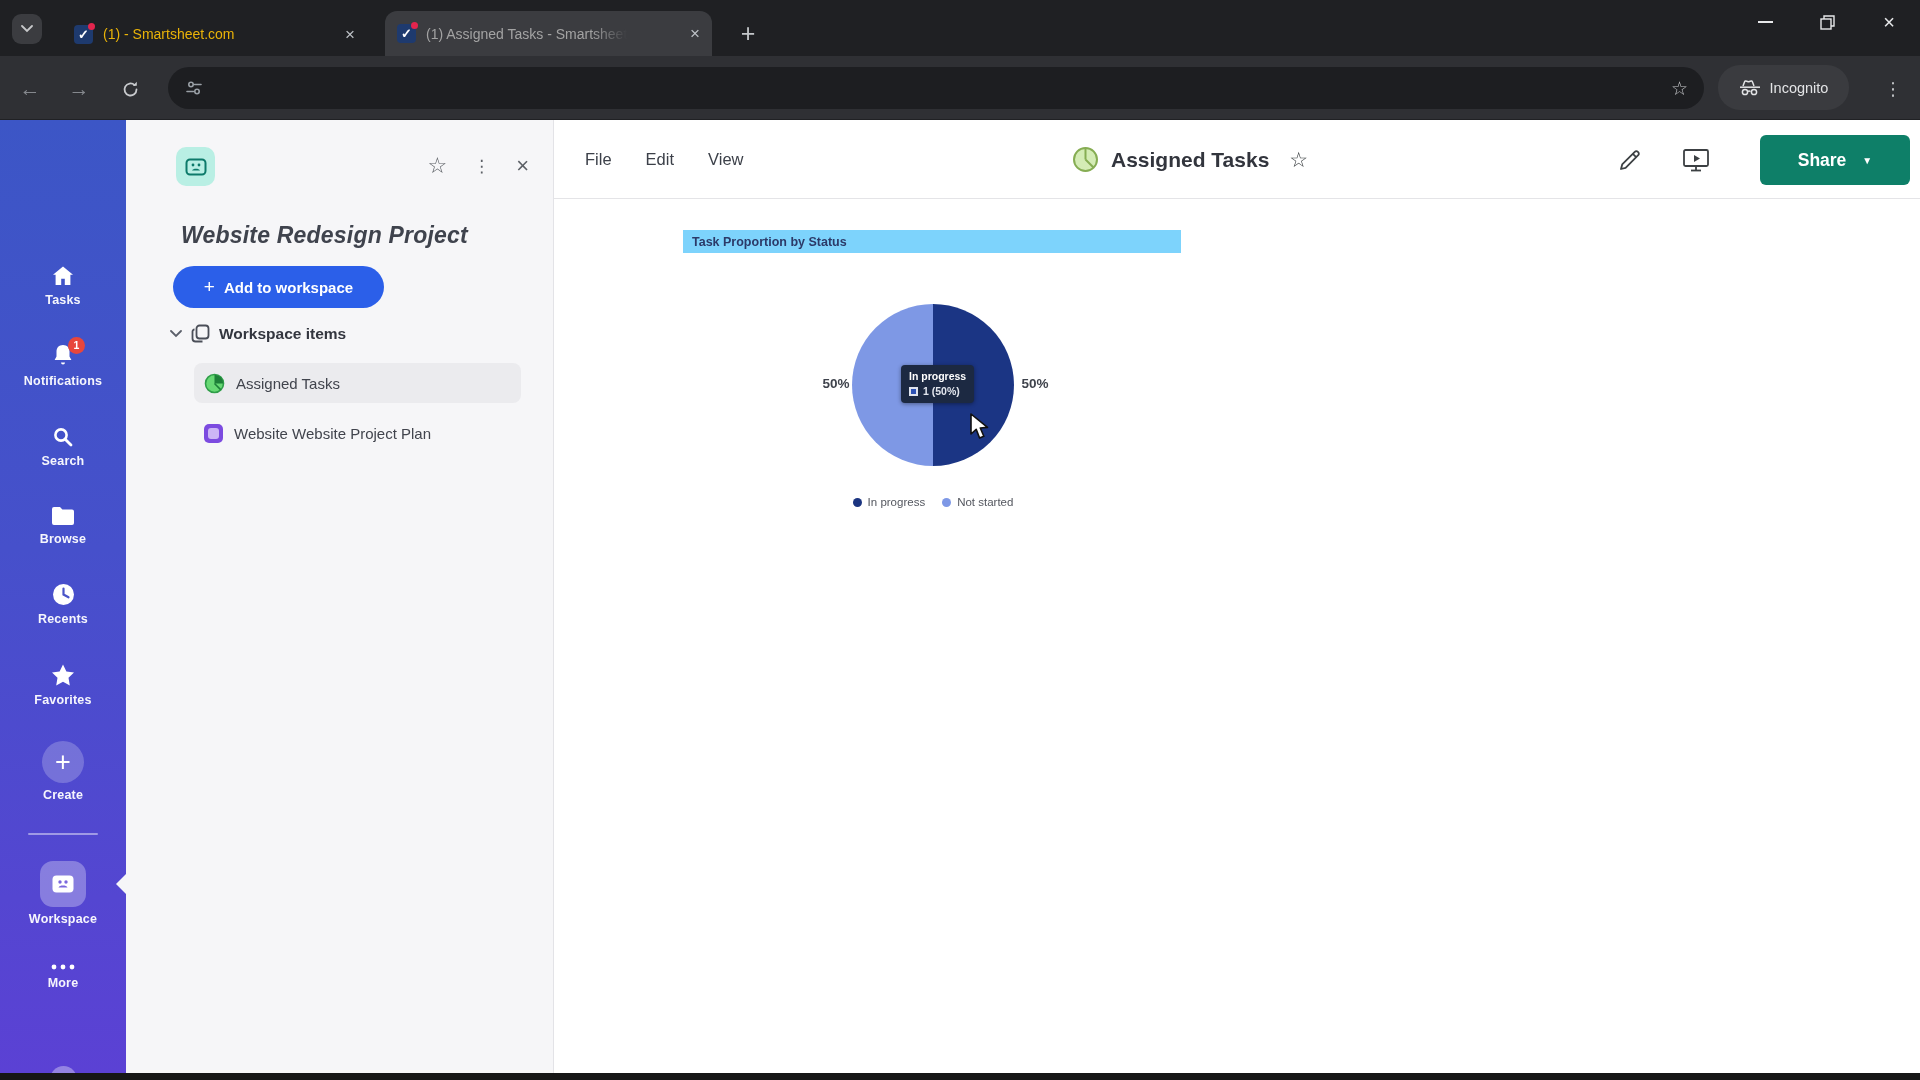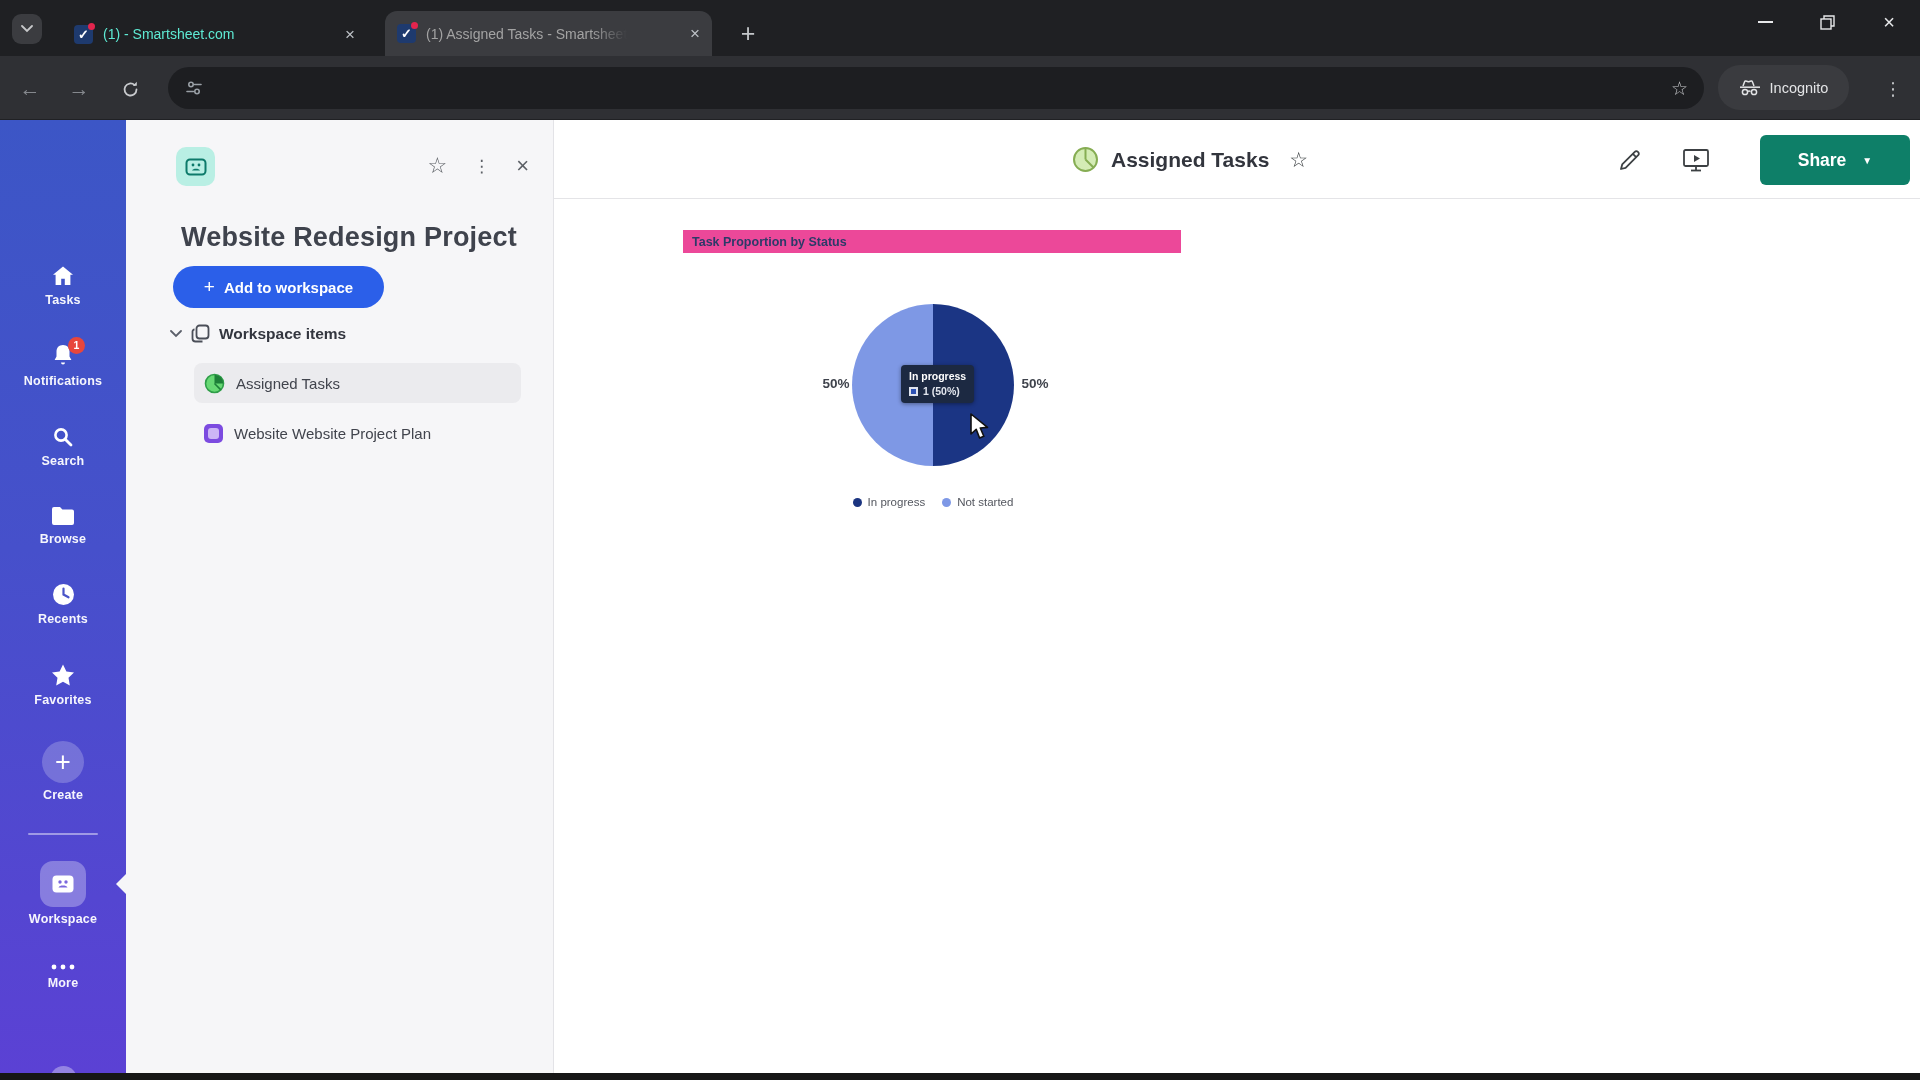--- a/index.html
+++ b/index.html
@@ -7,21 +7,21 @@
   .screen {
     position:relative; width:1920px; height:1080px; overflow:hidden;
     font-family:"Liberation Sans", sans-serif; background:#fff;
   }
   
   .tabbar { position:absolute; left:0; top:0; width:1920px; height:56px; background:#1f2023; }
   .tab-search { position:absolute; left:12px; top:14px; width:30px; height:30px; border-radius:9px; background:#3b3c40; color:#c7c8ca; display:flex; align-items:center; justify-content:center; }
   .tab { position:absolute; top:12px; height:44px; display:flex; align-items:center; gap:10px; padding:0 12px; }
   .tab.inactive { left:62px; width:305px; }
   .tab.active { left:385px; top:11px; width:327px; height:45px; background:#3b3c40; border-radius:12px 12px 0 0; }
-  .tab-title { font-size:14px; color:#5eead4; white-space:nowrap; overflow:hidden; max-width:215px; }
+  .tab-title { font-size:14px; color:#eab308; white-space:nowrap; overflow:hidden; max-width:215px; }
   .tab.active .tab-title { color:#a3a3a3; max-width:228px;
     -webkit-mask-image:linear-gradient(90deg,#000 82%,transparent); mask-image:linear-gradient(90deg,#000 82%,transparent);}
   .favicon { position:relative; width:19px; height:19px; border-radius:4px; background:#1e3a6e; flex:0 0 auto; display:flex; align-items:center; justify-content:center; color:#fff; font-size:13px; font-weight:bold; }
   .favicon::after { content:""; position:absolute; right:-2px; top:-2px; width:7px; height:7px; border-radius:50%; background:#e3254d; }
   .tab-close { color:#bdc1c6; font-size:17px; line-height:1; margin-left:auto; }
   .newtab-btn { position:absolute; left:730px; top:13px; width:36px; height:40px; color:#c3c6c9; font-size:25px; font-weight:300; display:flex; align-items:center; justify-content:center; }
   .wincontrols { position:absolute; right:0; top:0; height:50px; display:flex; }
   .winbtn { width:62px; height:44px; display:flex; align-items:center; justify-content:center; color:#e7e8ea; }
   .winbtn .minus { width:15px; height:2px; background:#e7e8ea; }
   .winbtn.close { font-size:20px; font-weight:300; }
@@ -47,21 +47,21 @@
   .ws-chip { width:46px; height:46px; border-radius:13px; background:rgba(255,255,255,.30); display:flex; align-items:center; justify-content:center; }
   .rail-notch { position:absolute; right:-1px; top:753px; width:0; height:0; border-top:11px solid transparent; border-bottom:11px solid transparent; border-right:11px solid #f6f6f8; }
   .help-circle { width:27px; height:27px; border-radius:50%; background:rgba(255,255,255,.35); color:#fff; font-size:15px; font-weight:700; display:flex; align-items:center; justify-content:center; }
   
   .panel { position:absolute; left:126px; top:120px; width:428px; height:953px; background:#f6f6f8; border-right:1px solid #e3e3e7; }
   .panel-chip { position:absolute; left:50px; top:27px; width:39px; height:39px; border-radius:10px; background:#b9efe4; display:flex; align-items:center; justify-content:center; }
   .panel-actions { position:absolute; right:24px; top:33px; display:flex; align-items:center; gap:26px; color:#5c6066; }
   .p-star { font-size:22px; }
   .p-dots { font-size:17px; letter-spacing:0; }
   .p-close { font-size:22px; }
-  .panel-title { position:absolute; left:55px; top:102px; font-size:27px; font-weight:700; color:#3f434d; letter-spacing:.2px; }
+  .panel-title { position:absolute; left:55px; top:102px; font-size:23px; font-weight:700; color:#3f434d; letter-spacing:.2px;font-style:italic; }
   .add-btn { position:absolute; left:47px; top:146px; width:211px; height:42px; border-radius:21px; background:#2b5fe9; color:#fff; font-size:15px; font-weight:700; display:flex; align-items:center; justify-content:center; gap:9px; }
   .add-btn .plus { font-size:19px; font-weight:400; }
   .tree-head { position:absolute; left:44px; top:204px; display:flex; align-items:center; gap:9px; color:#33363f; font-size:15.5px; font-weight:700; }
   .tree-chev { color:#5b5f6a; }
   .p-item { position:absolute; left:68px; width:327px; height:40px; border-radius:8px; display:flex; align-items:center; gap:11px; padding:0 10px; font-size:15px; color:#41444d; }
   .p-item.sel { top:243px; background:#ebebee; }
   .p-item.plain { top:293px; }
   .mini-sheet { width:19px; height:19px; border-radius:5px; background:#7c4be0; position:relative; flex:0 0 auto; }
   .mini-sheet::after { content:""; position:absolute; left:4px; top:4px; width:11px; height:11px; border-radius:3px; background:#cdb6f6; }
   
@@ -70,21 +70,21 @@
   .menus { position:absolute; left:31px; top:0; height:79px; display:flex; align-items:center; gap:34px; font-size:16.5px; color:#3c4049; }
   .title-group { position:absolute; left:518px; top:0; height:79px; display:flex; align-items:center; gap:12px; }
   .dash-title { font-size:21px; font-weight:700; color:#32353d; }
   .title-star { font-size:21px; color:#3c4043; margin-left:8px; }
   .hdr-icon { position:absolute; top:22px; width:36px; height:36px; display:flex; align-items:center; justify-content:center; }
   .hdr-pencil { left:1058px; }
   .hdr-present { left:1124px; }
   .share-btn { position:absolute; left:1206px; top:15px; width:150px; height:50px; border-radius:6px; background:#0e7f68; color:#fff; display:flex; align-items:center; justify-content:center; gap:16px; font-size:17.5px; font-weight:700; }
   .share-caret { font-size:10px; }
   
-  .chart-titlebar { position:absolute; left:129px; top:110px; width:498px; height:23px; background:#ec4899; display:flex; align-items:center; }
+  .chart-titlebar { position:absolute; left:129px; top:110px; width:498px; height:23px; background:#7dd3fc; display:flex; align-items:center; }
   .chart-title { margin-left:9px; font-size:12.5px; font-weight:700; color:#2c3a68; }
   .pie { position:absolute; left:298px; top:184px; width:162px; height:162px; border-radius:50%; }
   .slice-label { position:absolute; top:256px; width:50px; text-align:center; font-size:13.5px; font-weight:600; color:#3f434c; }
   .slice-label.l { left:257px; }
   .slice-label.r { left:456px; }
   .tooltip { position:absolute; left:347px; top:245px; background:#1c2942; border-radius:4px; padding:5px 8px 6px 8px; box-shadow:0 1px 4px rgba(0,0,0,.4); }
   .tt-title { font-size:10.5px; font-weight:700; color:#fff; white-space:nowrap; }
   .tt-row { margin-top:3px; display:flex; align-items:center; gap:5px; }
   .tt-swatch { width:9px; height:9px; background:#2d52b5; border:2px solid #dfe4ef; }
   .tt-val { font-size:10.5px; font-weight:700; color:#e2e6ee; white-space:nowrap; }
@@ -290,20 +290,25 @@
       <span>Assigned Tasks</span>
     </div>
     <div class="p-item plain">
       <span class="mini-sheet"></span>
       <span>Website Website Project Plan</span>
     </div>
   </div>
 
   <div class="main">
     <div class="main-header">
+      <div class="menus">
+        <span>File</span>
+        <span>Edit</span>
+        <span>View</span>
+      </div>
       <div class="title-group">
         <svg width="27" height="27" viewBox="0 0 27 27">
             <circle cx="13.5" cy="13.5" r="11.5" fill="#d4ecb5" stroke="#86ad53" stroke-width="2"></circle>
             <path d="M13.5 13.5V2 M13.5 13.5l8 8" stroke="#86ad53" stroke-width="2" fill="none"></path>
           </svg>
         <span class="dash-title">Assigned Tasks</span>
         <span class="title-star">☆</span>
       </div>
       <div class="hdr-icon hdr-pencil">
         <svg width="24" height="24" viewBox="0 0 24 24">

